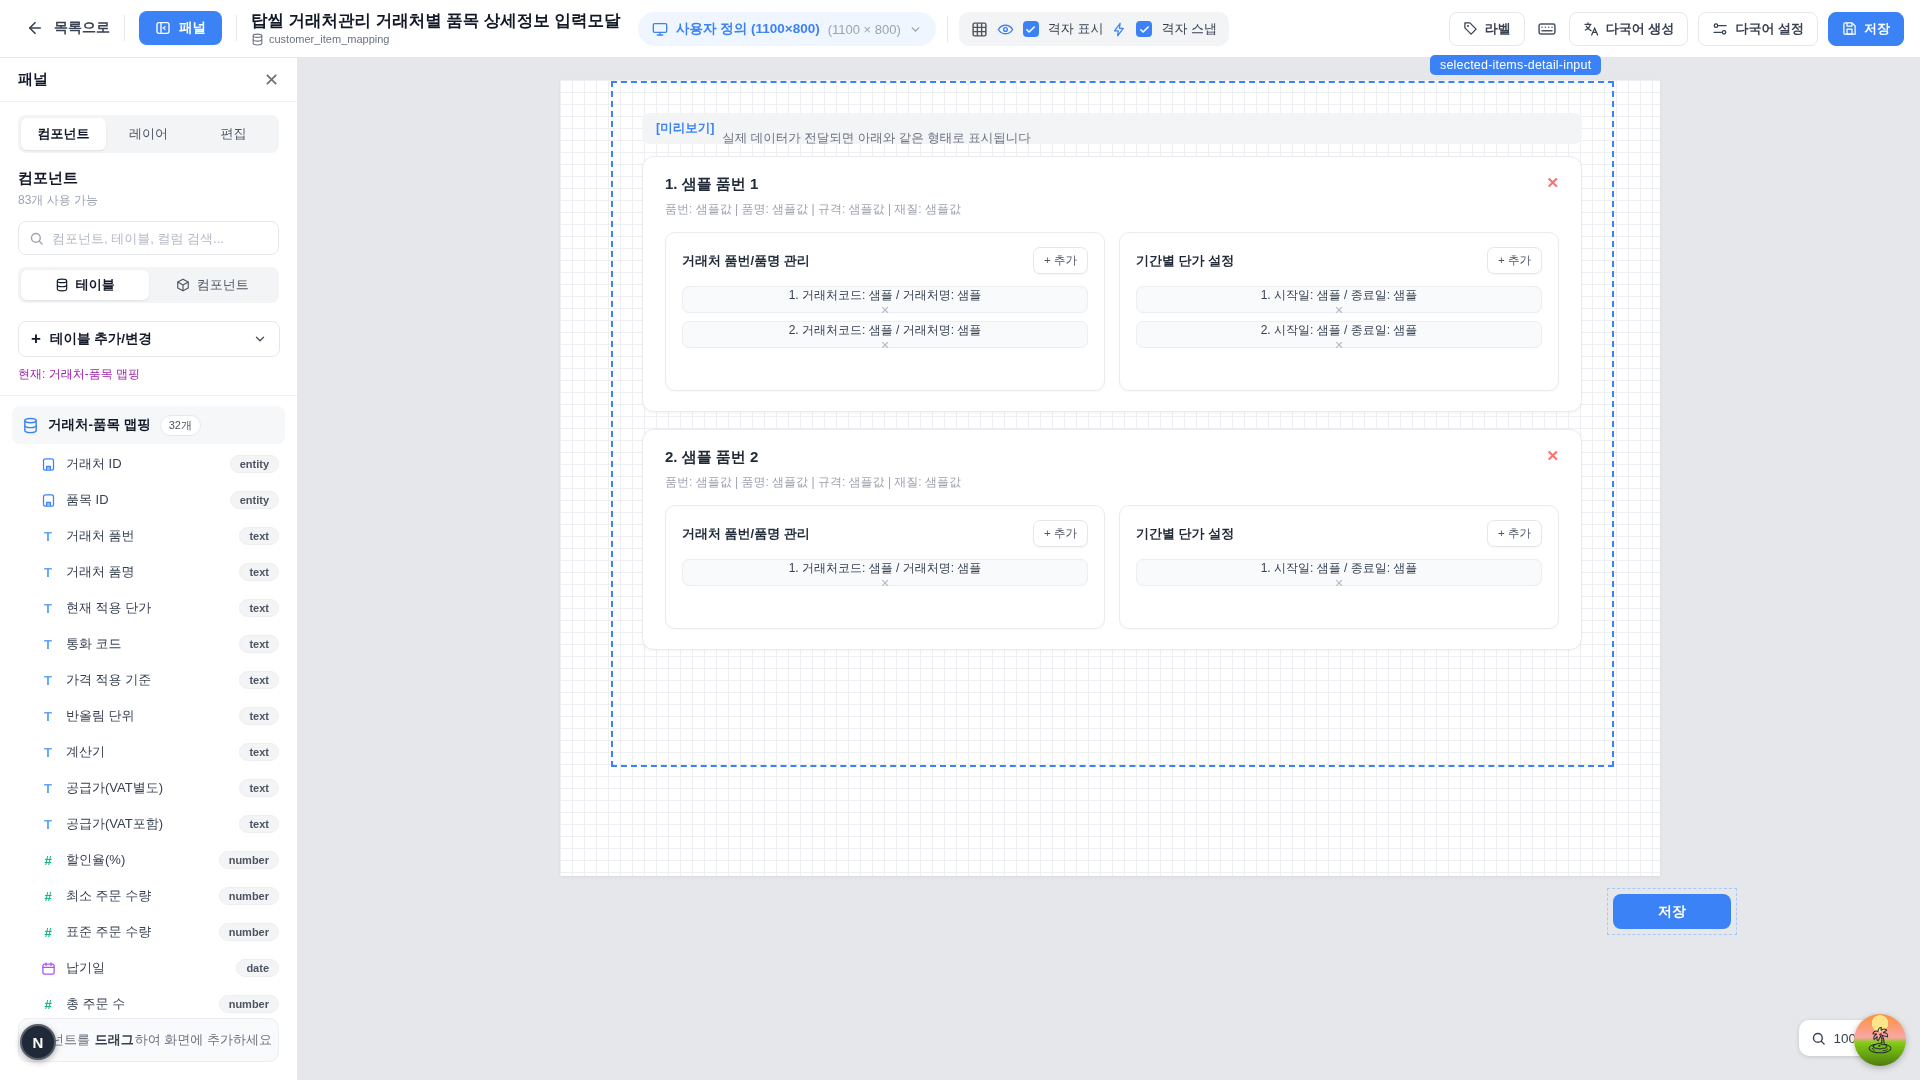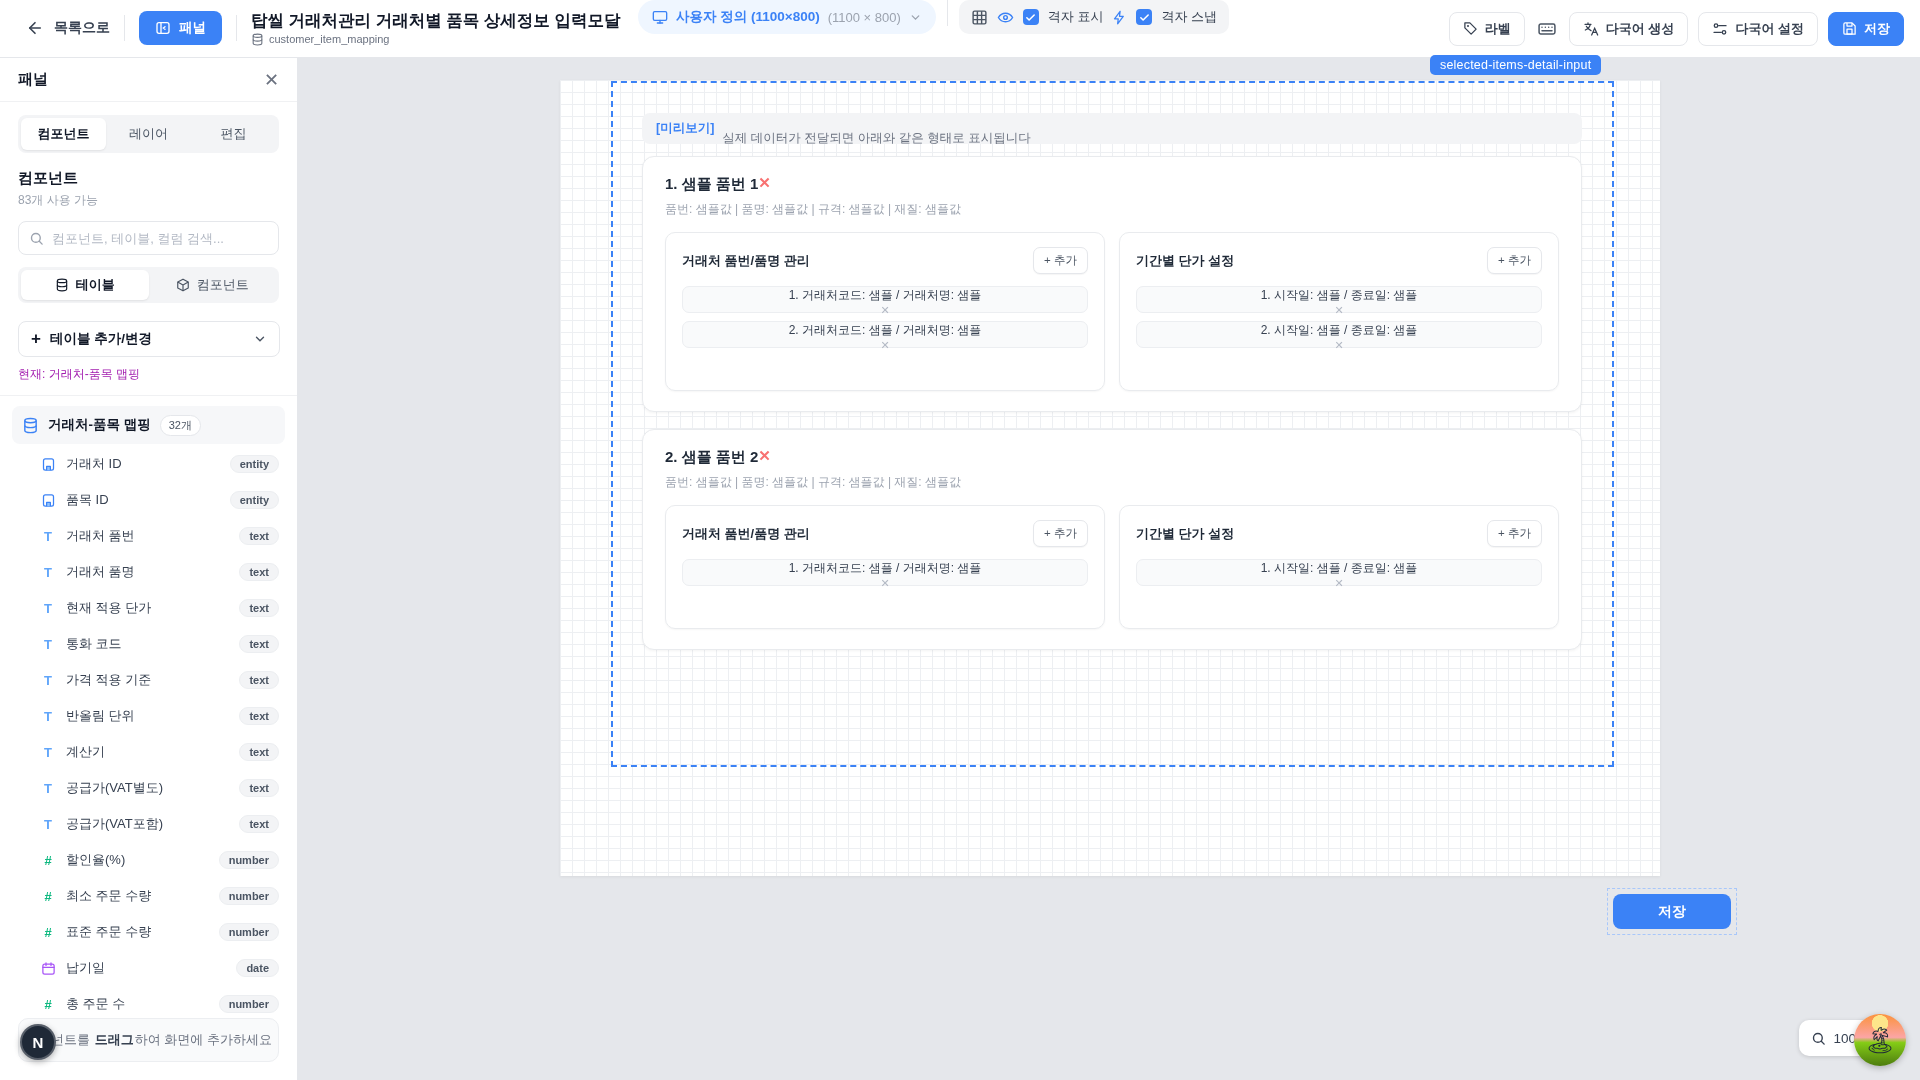--- a/index.html
+++ b/index.html
@@ -9,21 +9,21 @@
 
   
   .topbar { position:absolute; left:0; top:0; width:1920px; height:58px; background:#fff; border-bottom:1px solid #e5e7eb; display:flex; align-items:center; z-index:40; }
   .tb-left { display:flex; align-items:center; padding-left:26px; gap:14px; }
   .back-btn { display:flex; align-items:center; gap:10px; color:#374151; font-size:14px; font-weight:600; cursor:pointer; }
   .v-div { width:1px; height:26px; background:#e5e7eb; }
   .panel-btn { display:flex; align-items:center; gap:8px; background:#3b82f6; color:#fff; font-size:13.5px; font-weight:600; border:none; border-radius:8px; height:34px; padding:0 16px; cursor:pointer; }
   .title-block { display:flex; flex-direction:column; gap:3px; }
   .page-title { font-size:16.5px; font-weight:700; color:#111827; line-height:1.1; }
   .page-sub { display:flex; align-items:center; gap:5px; font-size:11px; color:#6b7280; }
-  .tb-center { position:absolute; left:638px; top:0; height:58px; display:flex; align-items:flex-start; gap:11px; }
+  .tb-center { position:absolute; left:638px; top:0; height:58px; display:flex; align-items:center; gap:11px; }
   .viewport-pill { display:flex; align-items:center; gap:8px; background:#eff6ff; border-radius:999px; height:34px; padding:0 14px; cursor:pointer; }
   .viewport-label { color:#3b82f6; font-size:13.5px; font-weight:600; }
   .viewport-size { color:#9ca3af; font-size:13px; }
   .grid-pill { display:flex; align-items:center; gap:9px; background:#f3f4f6; border-radius:10px; height:34px; padding:0 12px; }
   .grid-pill .lbl { font-size:13px; color:#374151; }
   .checkbox { width:16px; height:16px; border-radius:4px; background:#3b82f6; display:flex; align-items:center; justify-content:center; cursor:pointer; }
   .tb-right { margin-left:auto; display:flex; align-items:center; gap:10px; padding-right:16px; }
   .tb-btn { display:flex; align-items:center; gap:7px; background:#fff; border:1px solid #e5e7eb; border-radius:8px; height:34px; padding:0 13px; font-size:13px; color:#374151; font-weight:600; cursor:pointer; }
   .icon-btn { background:none; border:none; padding:2px; cursor:pointer; display:flex; }
   .save-top { background:#3b82f6; border-color:#3b82f6; color:#fff; }
@@ -67,21 +67,21 @@
   .canvas { position:absolute; left:560px; top:80px; width:1100px; height:796px; background-color:#fff;
     background-image:linear-gradient(to right,#edeff2 1px,transparent 1px),linear-gradient(to bottom,#edeff2 1px,transparent 1px);
     background-size:12px 12px; box-shadow:0 1px 3px rgba(0,0,0,.06); }
   .selection { position:absolute; left:51px; top:1px; width:1003px; height:686px; border:2px dashed #3b82f6; }
   .sel-tag { position:absolute; left:1430px; top:55px; background:#3b82f6; color:#fff; font-size:12.5px; padding:3px 10px; border-radius:5px; z-index:45; letter-spacing:.2px; }
   .notice { position:absolute; left:29px; top:30px; width:940px; height:31px; background:#f3f4f6; border-radius:8px; display:flex; align-items:center; gap:8px; padding:0 14px; }
   .notice .tag { color:#3b82f6; font-size:12.5px; font-weight:700; }
   .notice .txt { color:#6b7280; font-size:12.5px;margin-top:20px; }
   .cards { position:absolute; left:29px; top:73px; width:940px; display:flex; flex-direction:column; gap:17px; }
   .item-card { background:#fff; border:1px solid #e9ebee; border-radius:12px; box-shadow:0 1px 3px rgba(0,0,0,.05); padding:18px 22px 20px; }
-  .ic-head { display:flex; align-items:flex-start; }
+  .ic-head { display:flex; align-items:flex-start; justify-content:space-between; }
   .ic-title { font-size:15px; font-weight:700; color:#1f2937; }
   .ic-close { color:#f87171; font-size:15px; font-weight:600; background:none; border:none; cursor:pointer; line-height:1; }
   .ic-sub { margin-top:7px; font-size:12px; color:#9ca3af; }
   .panels { margin-top:14px; display:flex; gap:14px; }
   .panel { flex:1; border:1px solid #e9ebee; border-radius:10px; padding:14px 16px 42px; box-shadow:0 1px 2px rgba(0,0,0,.04); }
   .panel-head { display:flex; align-items:center; justify-content:space-between; margin-bottom:12px; }
   .panel-title { font-size:13px; font-weight:700; color:#1f2937; }
   .add-btn { font-size:11.5px; color:#4b5563; background:#fff; border:1px solid #e5e7eb; border-radius:7px; padding:5px 10px; cursor:pointer; box-shadow:0 1px 1px rgba(0,0,0,.04); }
   .p-rows { display:flex; flex-direction:column; gap:8px; }
   .p-row { background:#f9fafb; border:1px solid #eceef1; border-radius:7px; height:27px; display:flex; align-items:center; justify-content:space-between; padding:0 10px; font-size:12px; color:#374151;flex-direction:column; }

